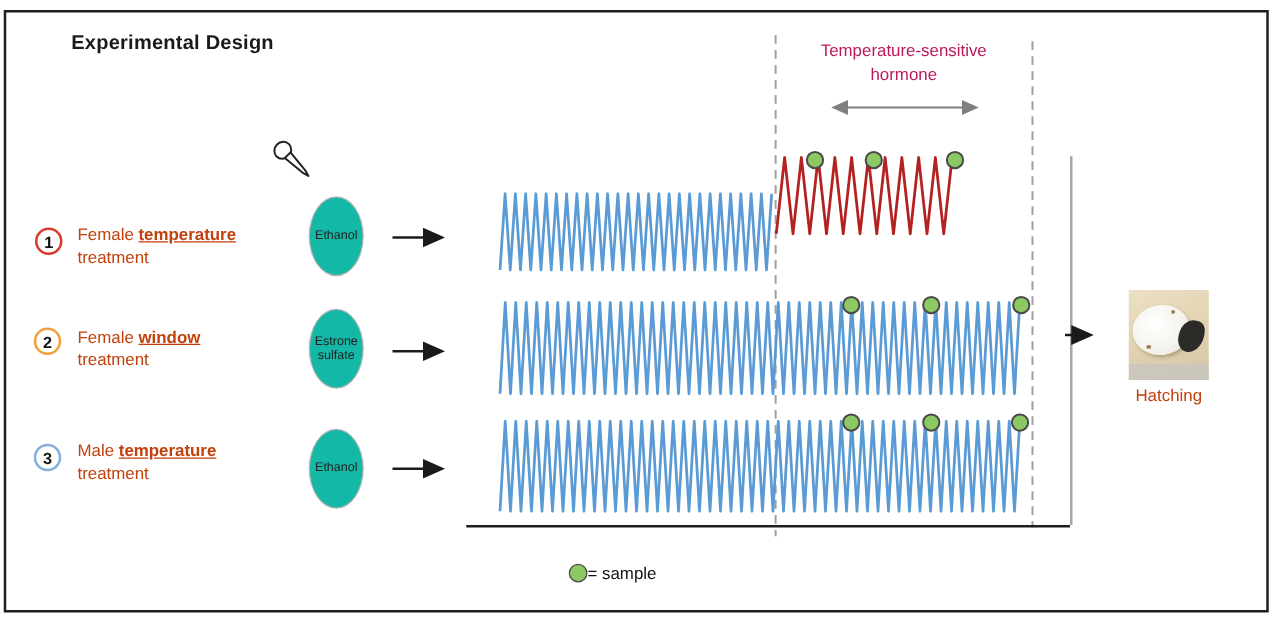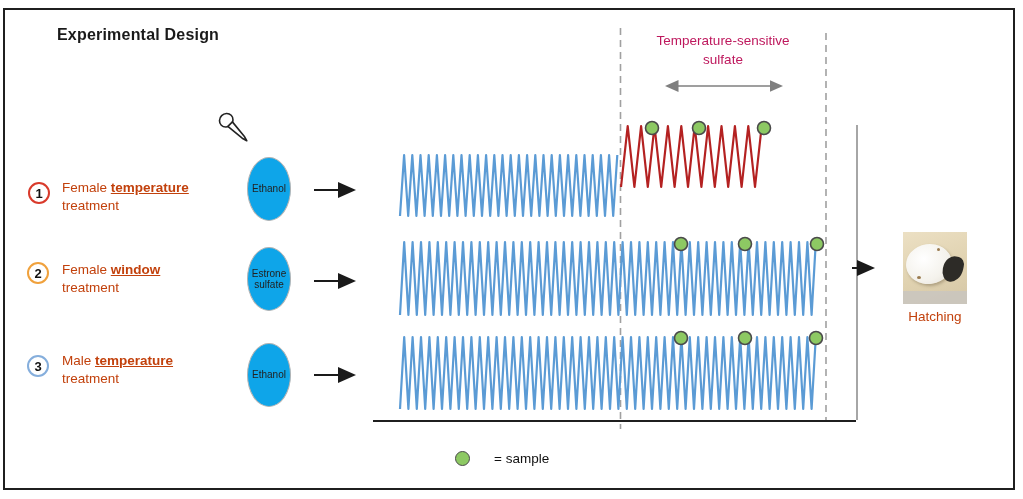--- a/index.html
+++ b/index.html
@@ -17,32 +17,32 @@
   .c1{left:28px;top:182px;}
   .c2{left:27px;top:262px;}
   .c3{left:27px;top:355px;}
   .row-label{position:absolute;left:62px;width:170px;font-size:13.5px;line-height:1.35;color:#c2410c;}
   .rl1{top:179px;}
   .rl2{top:261px;}
   .rl3{top:352px;}
   .emph{font-weight:700;text-decoration:underline;}
   .egg{
     position:absolute;width:44px;height:64px;border-radius:50%;
-    background:#0ea5e9;border:1px solid #b3b3b3;box-sizing:border-box;
+    background:#14b8a6;border:1px solid #b3b3b3;box-sizing:border-box;
     display:flex;align-items:center;justify-content:center;text-align:center;
     font-size:10px;color:#222;line-height:1.15;padding:2px;
   }
   .egg1{left:247px;top:157px;}
   .egg2{left:247px;top:247px;}
   .egg3{left:247px;top:343px;}
   .window-label{
     position:absolute;left:622px;top:32px;width:202px;text-align:center;
     font-size:13.5px;line-height:1.4;color:#be185d;
   }
-  .legend{position:absolute;left:455px;top:451px;display:flex;align-items:center;gap:24px;}
+  .legend{position:absolute;left:455px;top:451px;display:flex;align-items:center;gap:0;}
   .legend-dot{width:15px;height:15px;border-radius:50%;background:#8DC963;border:1.6px solid #4A4A4A;box-sizing:border-box;}
   .legend-text{font-size:13.5px;color:#111;}
   .photo{
     position:absolute;left:903px;top:232px;width:64px;height:72px;overflow:hidden;
     background:linear-gradient(160deg,#ece0c4 0%,#e0d2b0 55%,#d4c6a6 100%);
   }
   .photo .egg-shape{
     position:absolute;left:3px;top:12px;width:46px;height:40px;border-radius:50%;
     background:radial-gradient(ellipse at 40% 35%,#ffffff 0%,#f4f2ec 60%,#e2ded4 100%);
     transform:rotate(-8deg);box-shadow:1px 2px 3px rgba(90,75,50,.35);
@@ -142,21 +142,21 @@
 </div>
 <div class="egg egg2">
   <span>Estrone sulfate</span>
 </div>
 <div class="egg egg3">
   <span>Ethanol</span>
 </div>
 
 <div class="window-label">
   <span>Temperature-sensitive</span><br>
-  <span>sulfate</span>
+  <span>hormone</span>
 </div>
 
 <div class="photo">
   <div class="egg-shape"></div>
   <div class="crack"></div>
   <div class="ground"></div>
   <div class="speck1"></div>
   <div class="speck2"></div>
 </div>
 <div class="hatching-label">Hatching</div>

